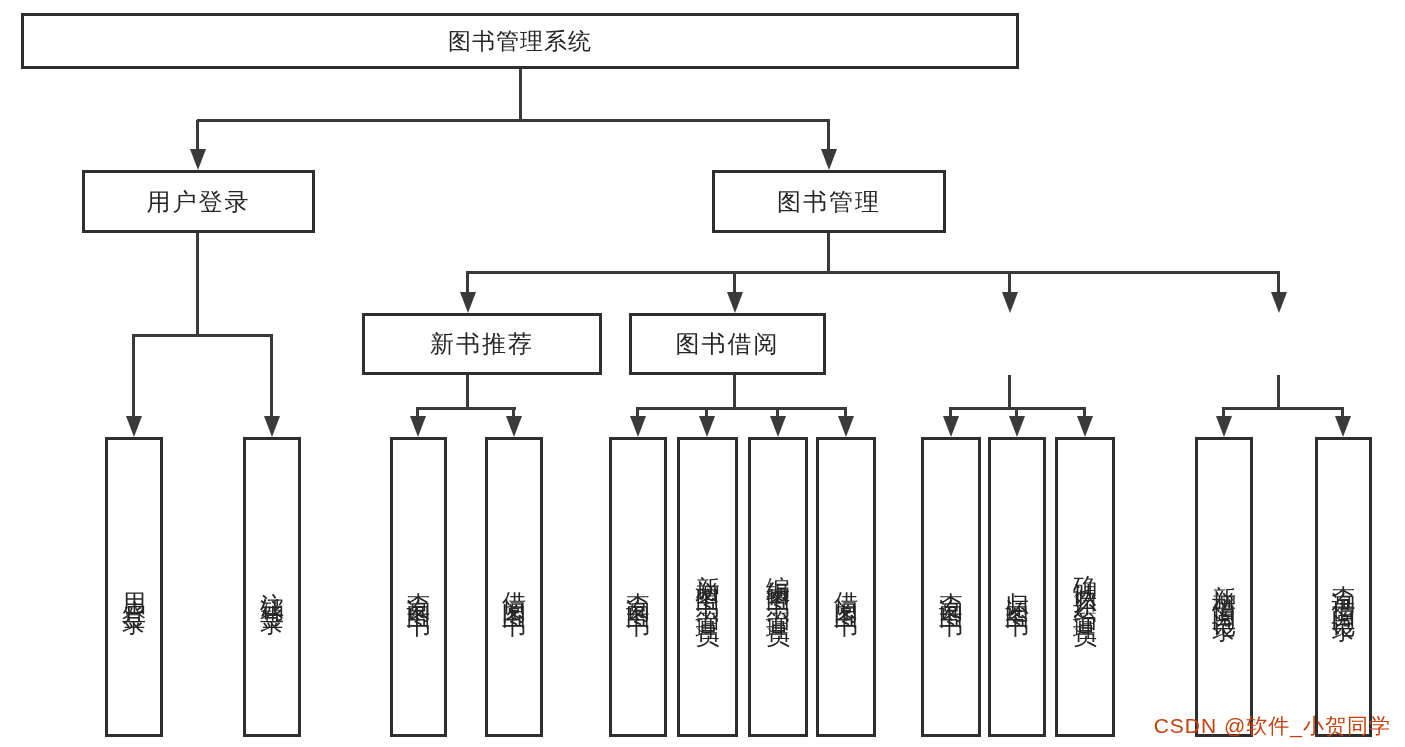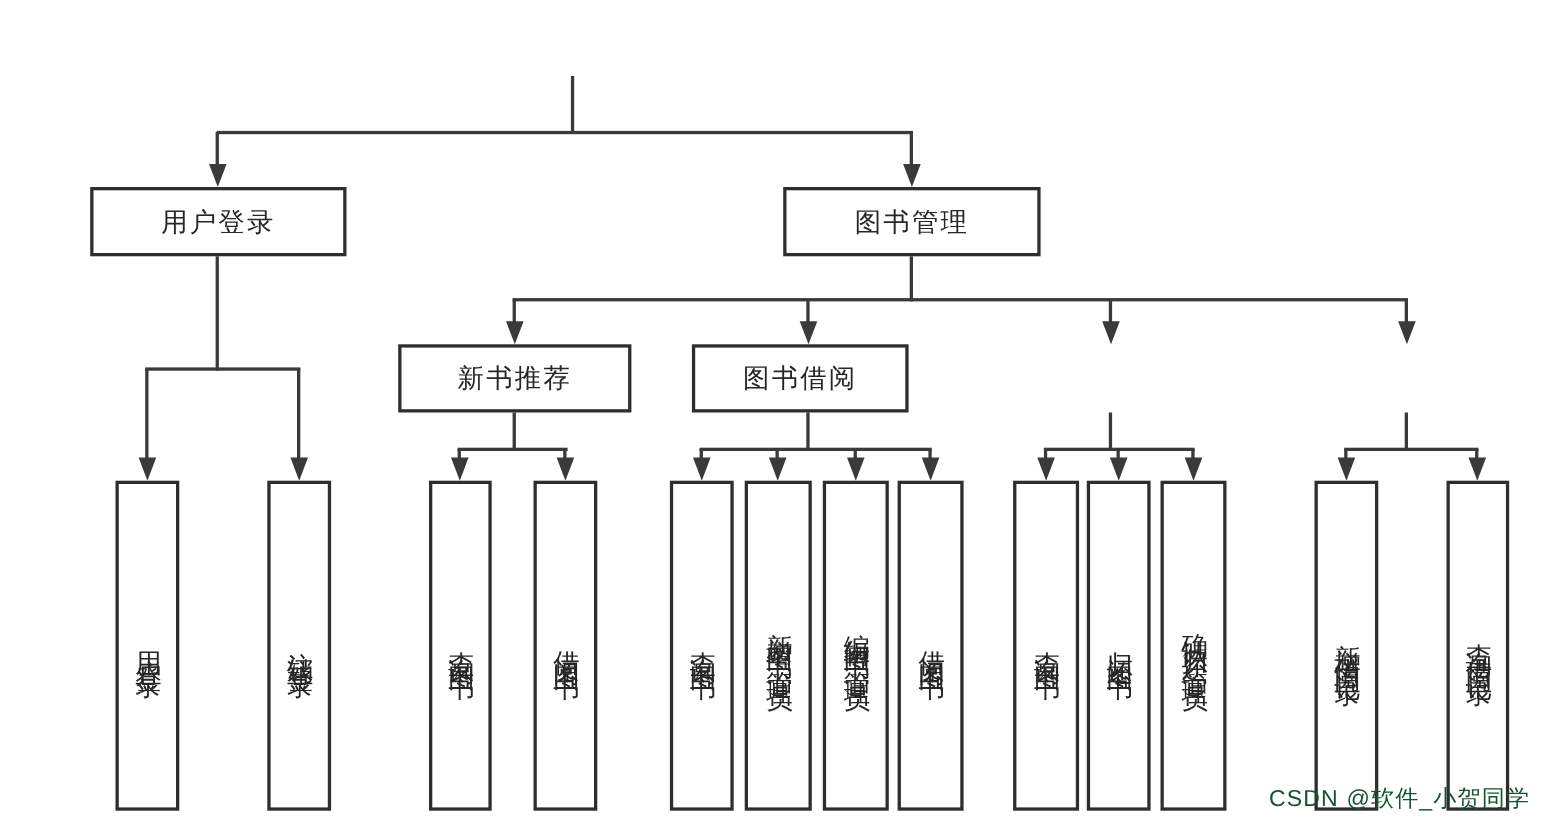--- a/index.html
+++ b/index.html
@@ -59,31 +59,34 @@
     height: 0;
     border-left: 8px solid transparent;
     border-right: 8px solid transparent;
     border-top: 21px solid #3a3a3a;
   }
   .watermark {
     position: absolute;
     right: 14px;
     bottom: 7px;
     font-size: 21px;
-    color: #14532d;
+    color: #c2410c;
     letter-spacing: 1px;
     z-index: 10;
     white-space: nowrap;
   }
 </style>
 </head>
 <body>
 
 <div class="canvas">
 
+  <div class="node h-node root-node" style="left:21px;top:13px;width:998px;height:56px">
+    <span>图书管理系统</span>
+  </div>
 
   <div class="vl" style="left:519px;top:69px;height:52px"></div>
   <div class="hl" style="left:197px;top:119px;width:633px"></div>
   <div class="vl" style="left:196px;top:120px;height:30px"></div>
   <div class="ah" style="left:190px;top:149px"></div>
   <div class="vl" style="left:827px;top:120px;height:30px"></div>
   <div class="ah" style="left:821px;top:149px"></div>
 
   <div class="node h-node" style="left:82px;top:170px;width:233px;height:63px">
     <span>用户登录</span>
@@ -103,21 +106,21 @@
   <div class="hl" style="left:466px;top:271px;width:814px"></div>
   <div class="vl" style="left:466px;top:272px;height:21px"></div>
   <div class="ah" style="left:460px;top:292px"></div>
   <div class="vl" style="left:733px;top:272px;height:21px"></div>
   <div class="ah" style="left:727px;top:292px"></div>
   <div class="vl" style="left:1008px;top:272px;height:21px"></div>
   <div class="ah" style="left:1002px;top:292px"></div>
   <div class="vl" style="left:1277px;top:272px;height:21px"></div>
   <div class="ah" style="left:1271px;top:292px"></div>
 
-  <div class="node h-node" style="left:362px;top:313px;width:212px;height:62px">
+  <div class="node h-node" style="left:362px;top:313px;width:240px;height:62px">
     <span>新书推荐</span>
   </div>
   <div class="node h-node" style="left:629px;top:313px;width:197px;height:62px">
     <span>图书借阅</span>
   </div>
 
   <div class="vl" style="left:466px;top:375px;height:35px"></div>
   <div class="hl" style="left:416px;top:407px;width:100px"></div>
   <div class="vl" style="left:416px;top:408px;height:9px"></div>
   <div class="ah" style="left:410px;top:416px"></div>

